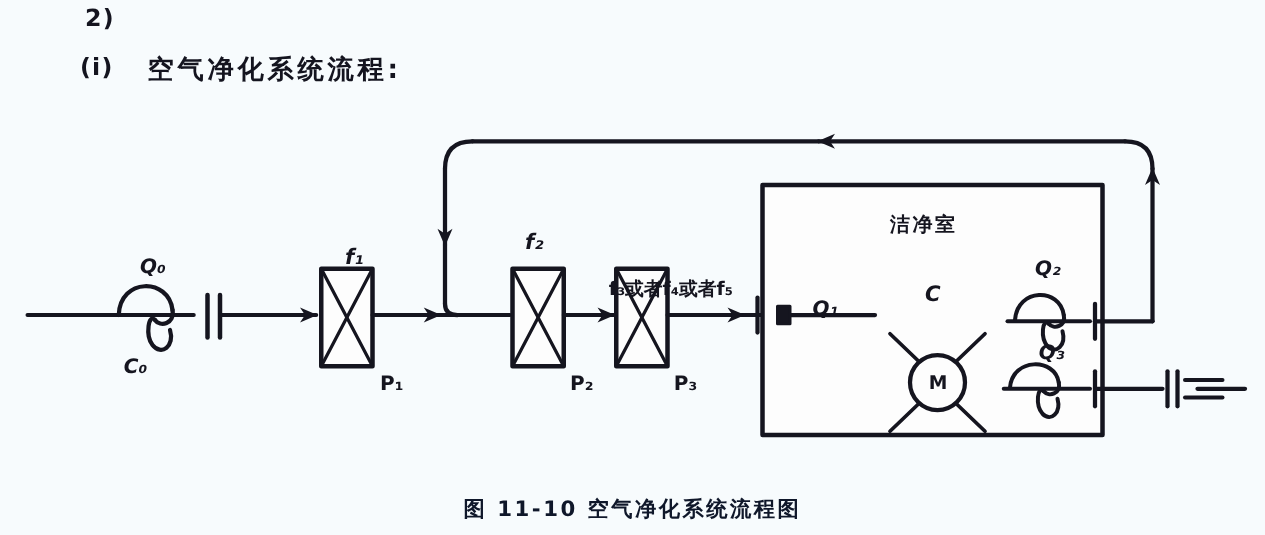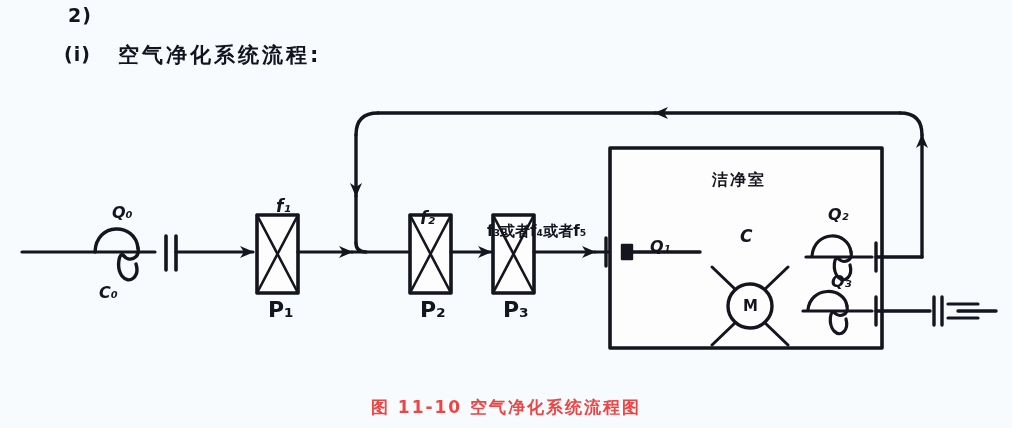--- a/index.html
+++ b/index.html
@@ -50,39 +50,39 @@
   
   #caption {
     position: absolute;
     left: 0;
     right: 0;
     top: 396px;
     text-align: center;
     font-size: 17px;
     font-weight: 700;
     letter-spacing: 2px;
-    color: #ef4444;
+    color: #0f172a;
     white-space: nowrap;
   }
   
   #diagram {
     position: absolute;
     left: 0;
     top: 0;
     width: 1012px;
     height: 428px;
   }
   .lbl {
     position: absolute;
     white-space: nowrap;
     font-weight: 700;
     color: #15151f;
   }
   .flbl { font-size: 17px; font-style: italic; }
-  .plbl { font-size: 22px; }
+  .plbl { font-size: 16px; margin-left: 36px; }
   .qlbl { font-size: 16px; font-style: italic; }
   .roomlbl { font-size: 16px; font-weight: 700; letter-spacing: 2px; text-align: right; }
   .clbl { font-size: 17px; font-style: italic; }
   .mlbl { font-size: 15px; font-weight: 700; }
   .orlbl { font-size: 15px; font-weight: 700; letter-spacing: 0px; }
 </style>
 </head>
 <body>
 
 <div id="page">
@@ -210,21 +210,21 @@
 
     </g>
   </svg>
 
   <div class="lbl qlbl" style="left:112px; top:203px;">Q₀</div>
   <div class="lbl qlbl" style="left:99px; top:283px;">C₀</div>
 
   <div class="lbl flbl" style="left:276px; top:184px;margin-top:12px;">f₁</div>
   <div class="lbl plbl" style="left:268px; top:297px;">P₁</div>
 
-  <div class="lbl flbl" style="left:420px; top:184px;margin-top:24px;">f₂</div>
+  <div class="lbl flbl" style="left:420px; top:184px;">f₂</div>
   <div class="lbl plbl" style="left:420px; top:297px;">P₂</div>
 
   <div class="lbl orlbl" style="left:487px; top:186px;margin-top:36px;">f₃或者f₄或者f₅</div>
   <div class="lbl plbl" style="left:503px; top:297px;">P₃</div>
 
   <div class="lbl roomlbl" style="left:712px; top:170px;">洁净室</div>
 
   <div class="lbl qlbl" style="left:650px; top:237px;">Q₁</div>
 
   <div class="lbl clbl" style="left:740px; top:226px;">C</div>

